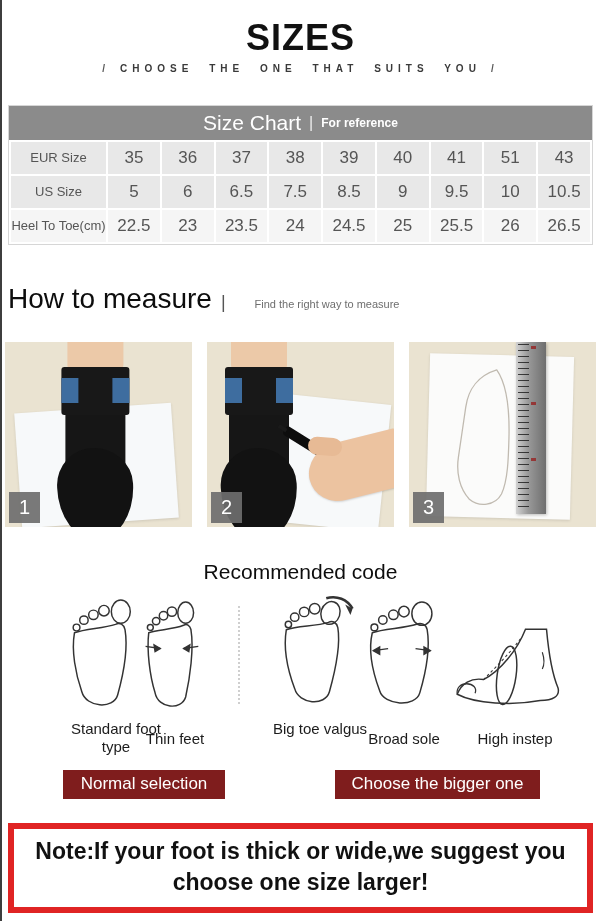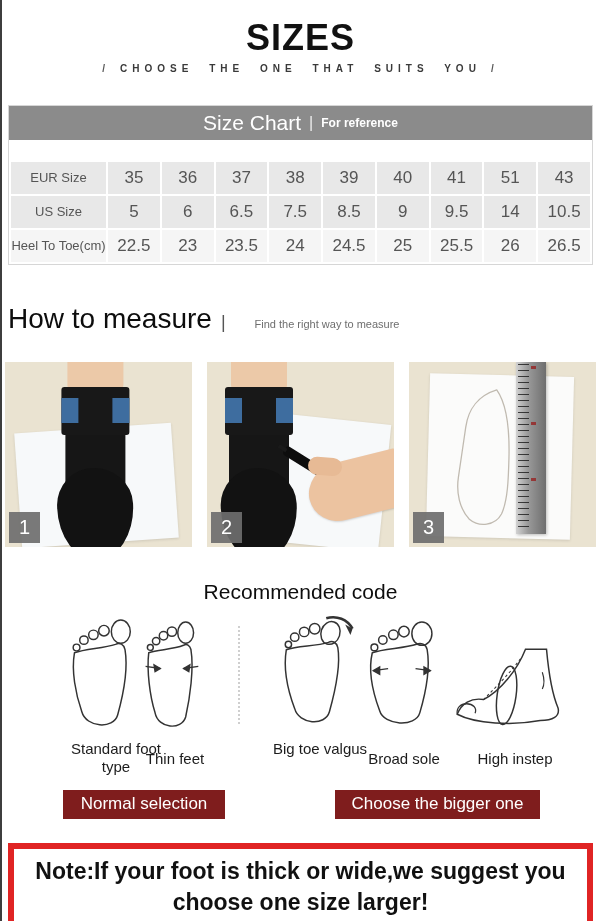--- a/index.html
+++ b/index.html
@@ -24,21 +24,21 @@
   .sizetable { margin:31px 8px 0; border:1px solid #d6d6d6; background:#fff; }
   .sc-header {
     height:34px; background:#8b8b8b; color:#fff;
     display:flex; align-items:center; justify-content:center; gap:8px;
   }
   .sc-title { font-size:21px; }
   .sc-div { font-size:16px; opacity:.85; font-weight:300; }
   .sc-note { font-size:12px; font-weight:700; }
   .sc-grid {
     display:grid; grid-template-columns:95px repeat(9,1fr);
-    gap:2px; padding:2px; background:#fff;margin-top:20px;
+    gap:2px; padding:2px; background:#fff;
   }
   .cell {
     height:32px; display:flex; align-items:center; justify-content:center;
     color:#555; background:#e8e8e8; font-size:17px;
   }
   .cell.rowlabel { font-size:13px; }
   .cell.light { background:#f5f5f5; }
 
   
   .measure-head { margin:38px 8px 0; display:flex; align-items:baseline; gap:9px; }
@@ -157,21 +157,21 @@
     <div class="cell">43</div>
 
     <div class="cell rowlabel">US Size</div>
     <div class="cell">5</div>
     <div class="cell">6</div>
     <div class="cell">6.5</div>
     <div class="cell">7.5</div>
     <div class="cell">8.5</div>
     <div class="cell">9</div>
     <div class="cell">9.5</div>
-    <div class="cell">14</div>
+    <div class="cell">10</div>
     <div class="cell">10.5</div>
 
     <div class="cell rowlabel light">Heel To Toe(cm)</div>
     <div class="cell light">22.5</div>
     <div class="cell light">23</div>
     <div class="cell light">23.5</div>
     <div class="cell light">24</div>
     <div class="cell light">24.5</div>
     <div class="cell light">25</div>
     <div class="cell light">25.5</div>

